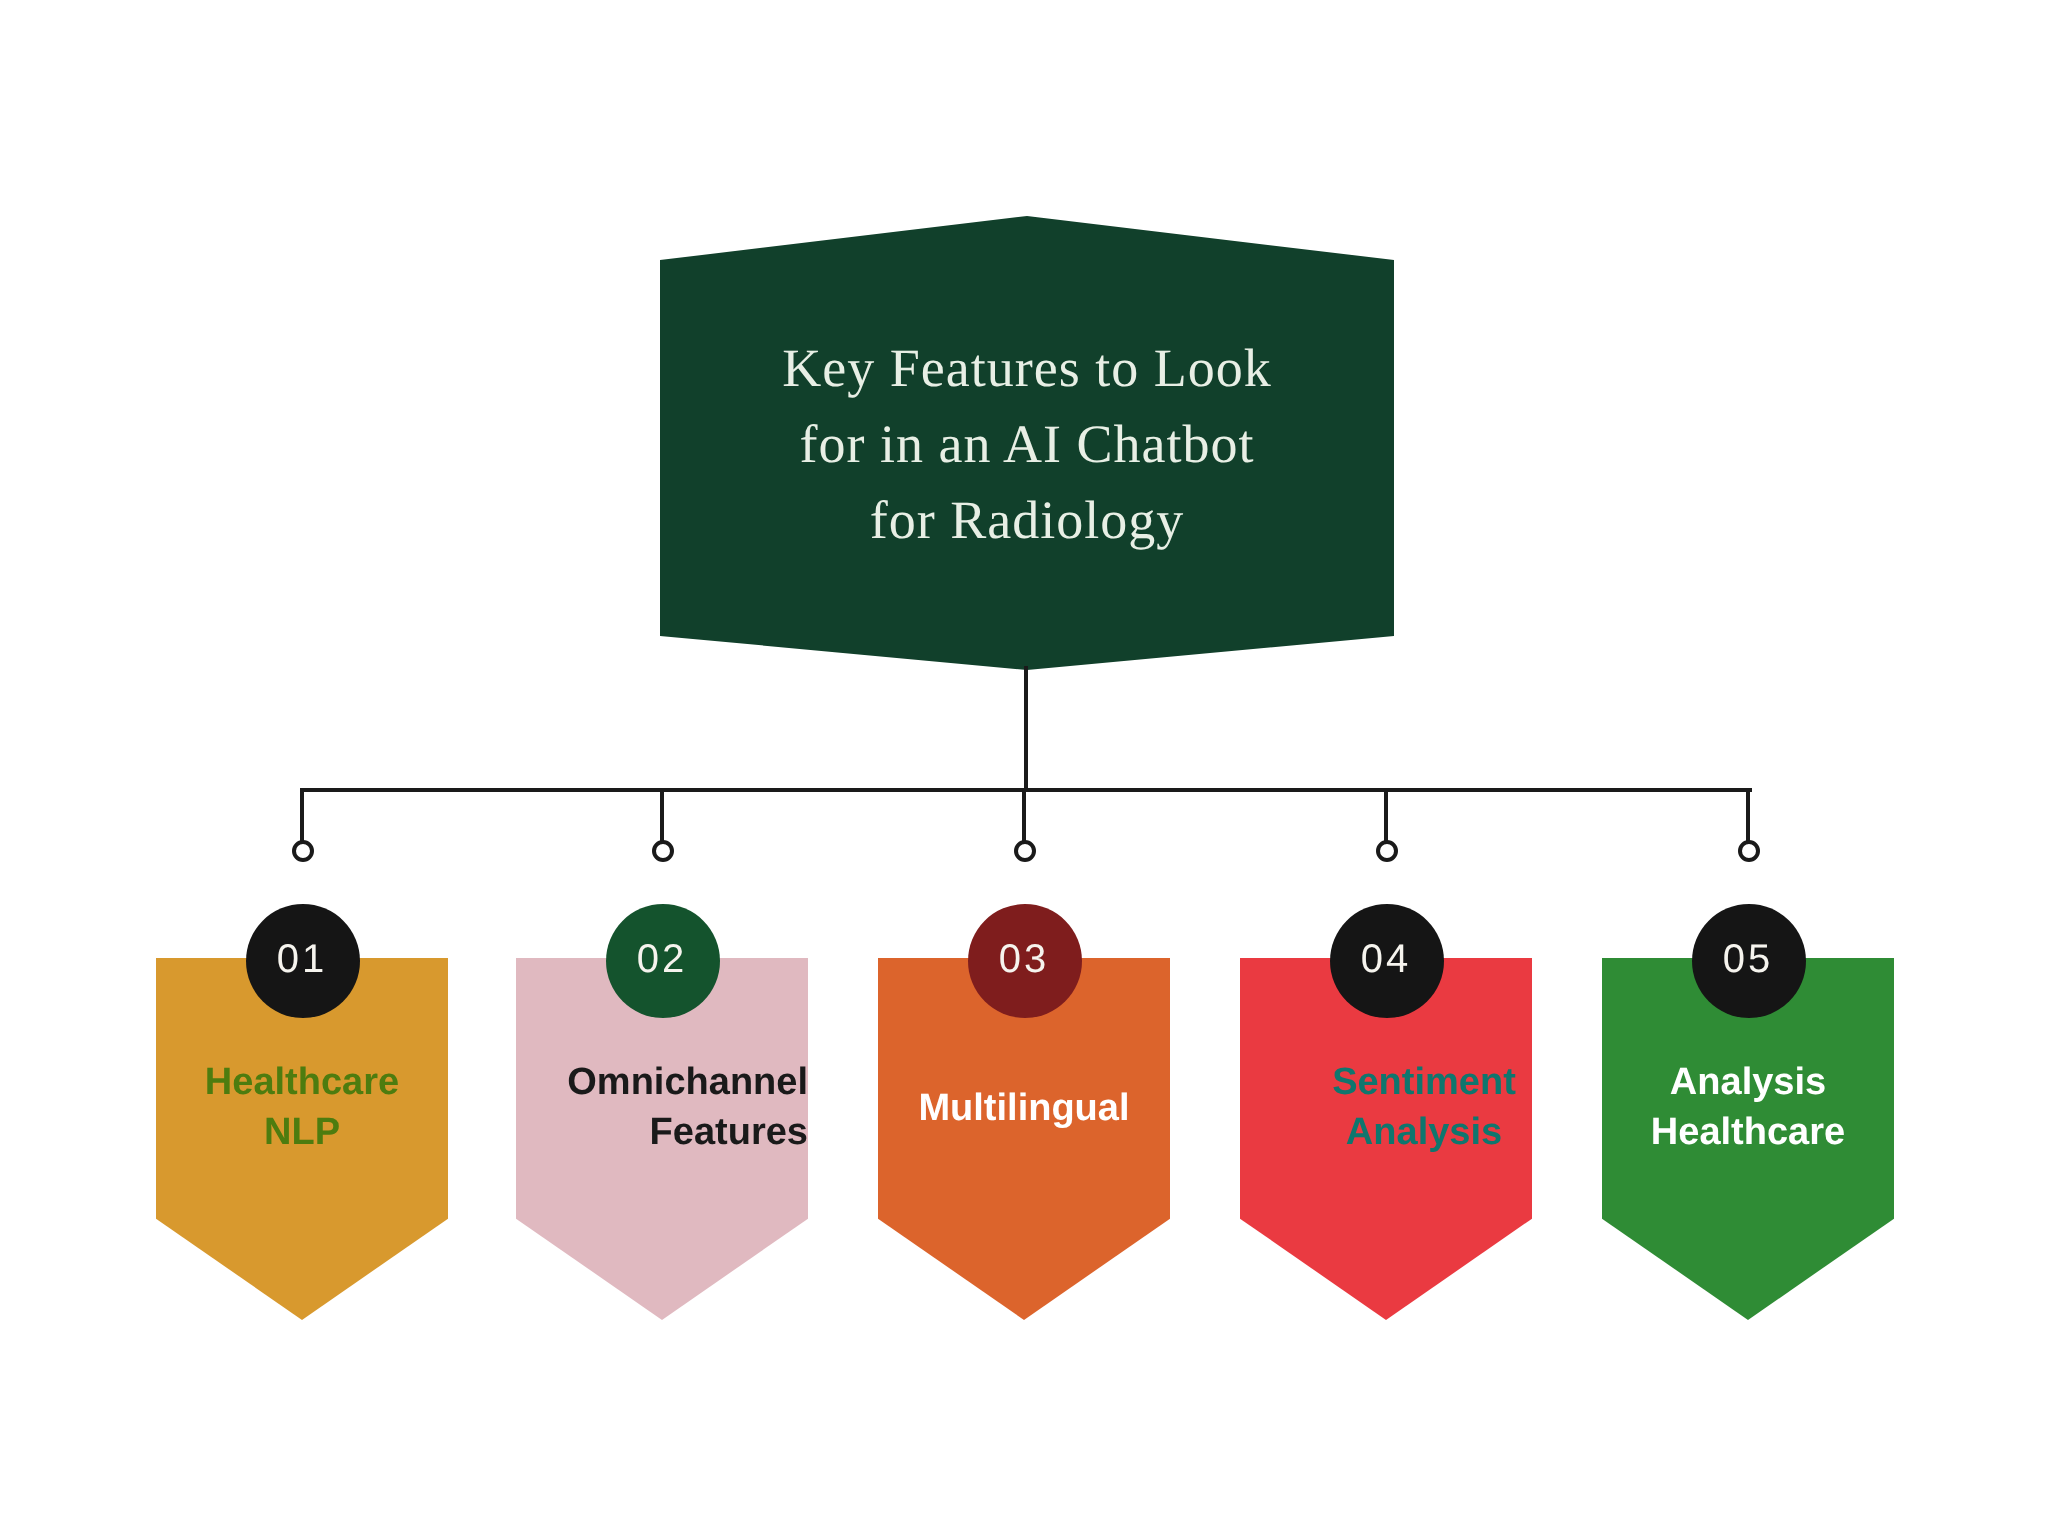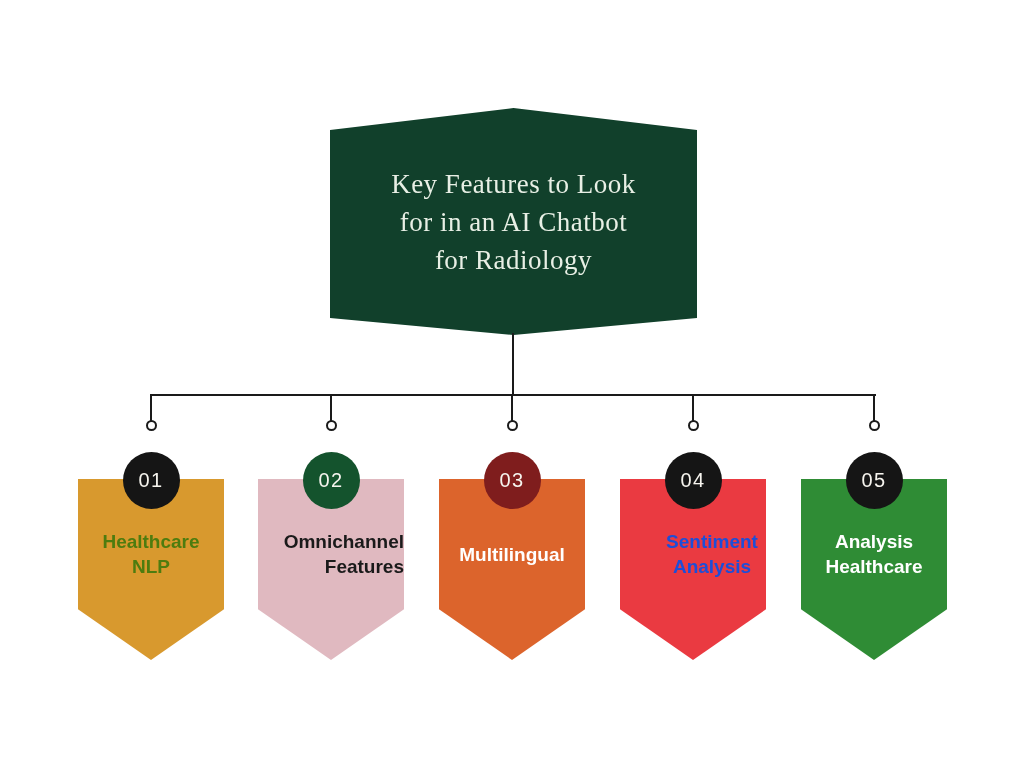--- a/index.html
+++ b/index.html
@@ -138,21 +138,21 @@
       <div>Multilingual</div>
       <div></div>
     </div>
   </div>
 
   <div class="feature" style="left:620px">
     <div class="pennant" style="background: rgb(234, 58, 65);"></div>
     <div class="num-circle" style="background: rgb(21, 21, 21); color: rgb(246, 244, 238); align-items: center;">
       <span>04</span>
     </div>
-    <div class="feature-label" style="color: #1d4ed8; margin-left: 38px;">
+    <div class="feature-label" style="color: #0f766e; margin-left: 38px;">
       <div>Sentiment</div>
       <div>Analysis</div>
     </div>
   </div>
 
   <div class="feature" style="left:801px">
     <div class="pennant" style="background: rgb(47, 140, 53);"></div>
     <div class="num-circle" style="background: rgb(21, 21, 21); color: rgb(246, 244, 238); text-align: center;">
       <span>05</span>
     </div>

